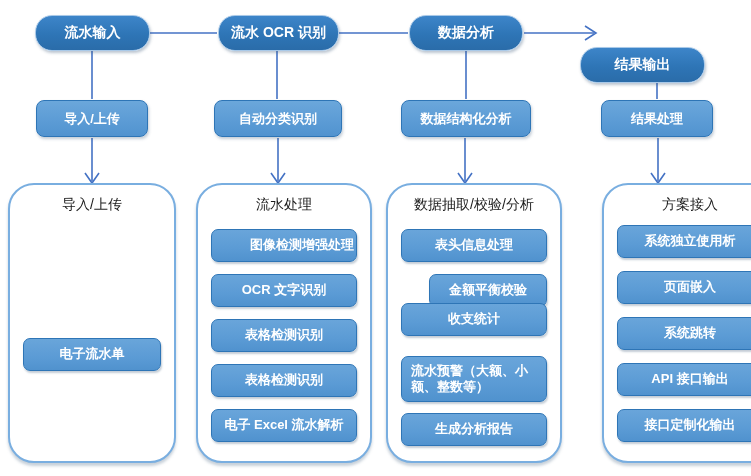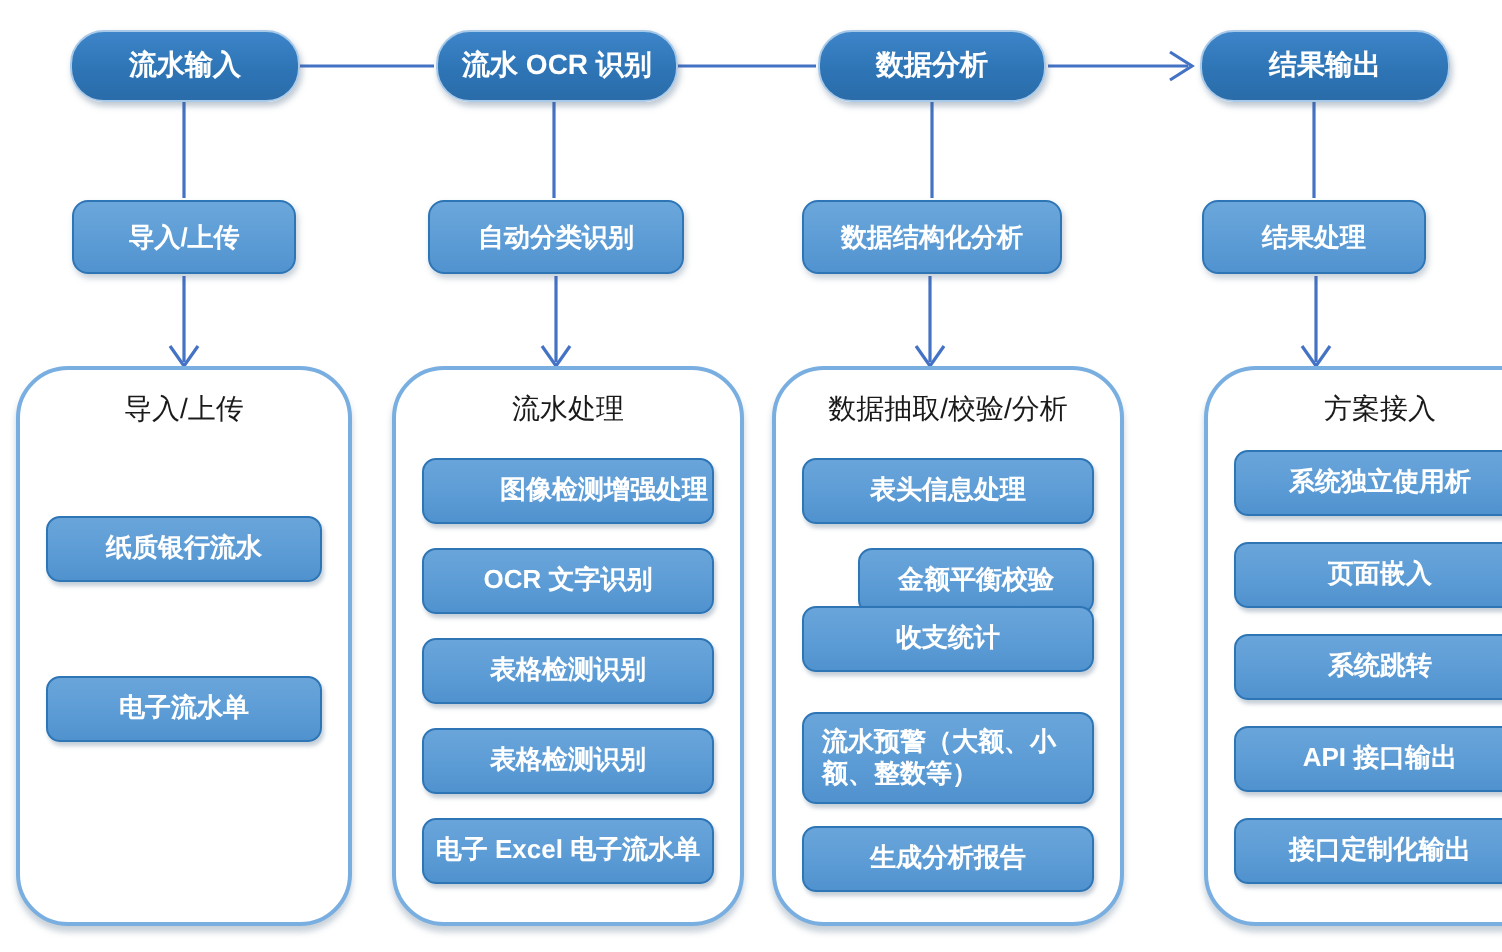--- a/index.html
+++ b/index.html
@@ -15,21 +15,21 @@
     background:linear-gradient(180deg,#3d85c9 0%,#2e75b6 55%,#2a6ca9 100%);
     border:1px solid #a9c9e8;border-radius:17px;
     color:#ffffff;font-weight:bold;font-size:14px;
     display:flex;align-items:center;justify-content:center;
     box-shadow:1px 2px 3px rgba(60,90,120,.35);
     box-sizing:border-box;white-space:nowrap;
   }
   #stage1{left:35px;width:115px;}
   #stage2{left:218px;width:121px;}
   #stage3{left:409px;width:114px;}
-  #stage4{left:600px;width:125px;}
+  #stage4{left:580px;width:125px;margin-top:32px;}
 
   .step-box{
     position:absolute;top:100px;height:37px;
     background:linear-gradient(180deg,#6ba7db 0%,#5b9bd5 60%,#5193cf 100%);
     border:1.5px solid #2e75b6;border-radius:8px;
     color:#ffffff;font-weight:bold;font-size:13px;
     display:flex;align-items:center;justify-content:center;
     box-shadow:1px 2px 3px rgba(60,90,120,.3);
     box-sizing:border-box;white-space:nowrap;
   }
@@ -100,31 +100,30 @@
   <div id="stage3" class="stage-box">数据分析</div>
   <div id="stage4" class="stage-box">结果输出</div>
 
   <div id="step1" class="step-box">导入/上传</div>
   <div id="step2" class="step-box">自动分类识别</div>
   <div id="step3" class="step-box">数据结构化分析</div>
   <div id="step4" class="step-box">结果处理</div>
 
   <div id="panel1" class="panel">
     <div class="panel-title">导入/上传</div>
-    <div class="item p1-i0">纸质银行流水</div>
     <div class="item p1-i1">电子流水单</div>
   </div>
 
   <div id="panel2" class="panel">
     <div class="panel-title">流水处理</div>
     <div class="item p2-i0">图像检测增强处理</div>
     <div class="item p2-i1">OCR 文字识别</div>
     <div class="item p2-i2">表格检测识别</div>
     <div class="item p2-i3">表格检测识别</div>
-    <div class="item p2-i4">电子 Excel 电子流水单</div>
+    <div class="item p2-i4">电子 Excel 流水解析</div>
   </div>
 
   <div id="panel3" class="panel">
     <div class="panel-title">数据抽取/校验/分析</div>
     <div class="item p3-i0">表头信息处理</div>
     <div class="item p3-i1">金额平衡校验</div>
     <div class="item p3-i2">收支统计</div>
     <div class="item p3-i3 tall">流水预警（大额、小额、整数等）</div>
     <div class="item p3-i4">生成分析报告</div>
   </div>

